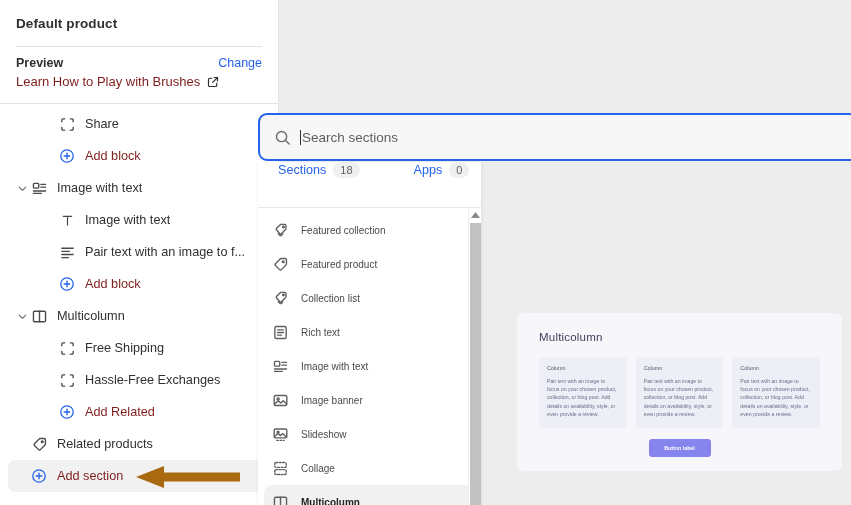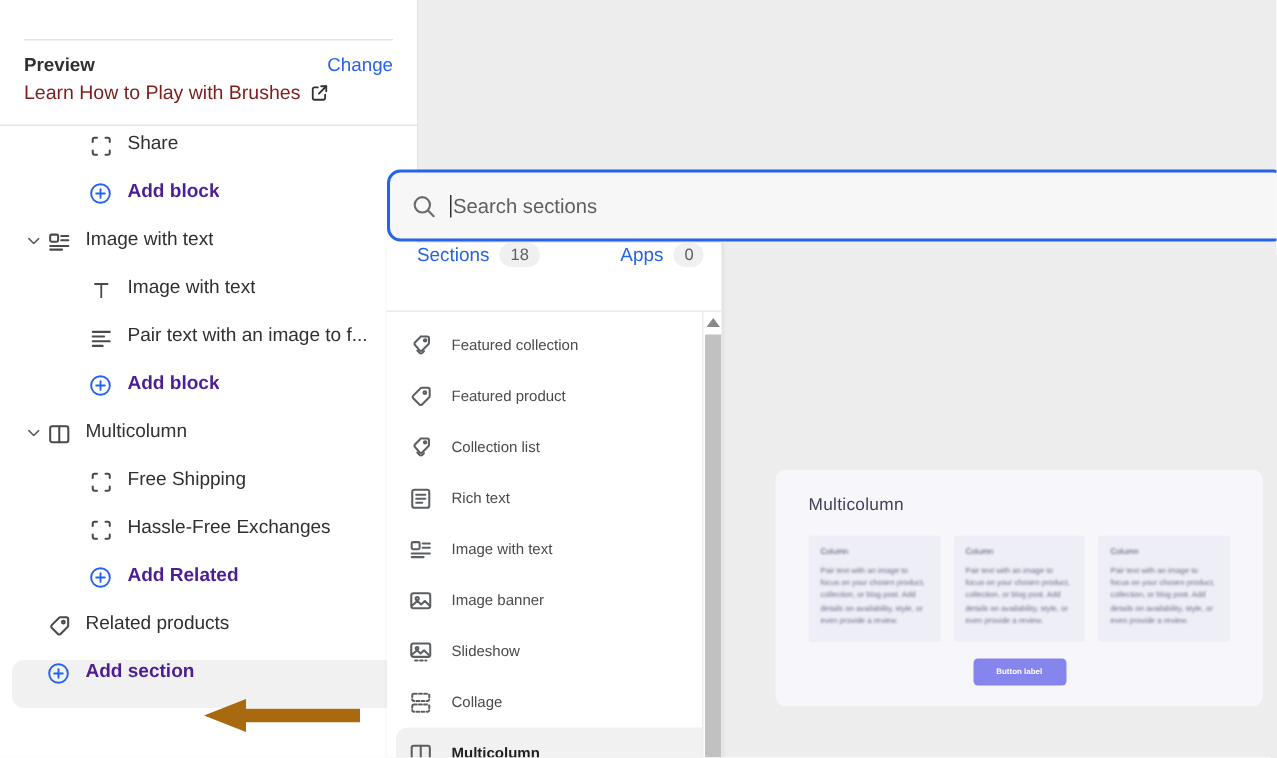--- a/index.html
+++ b/index.html
@@ -32,39 +32,39 @@
   .sb-change { font-size: 12.5px; color: #2563eb; cursor: pointer; }
   .sb-prevname {
     display: flex; align-items: center; gap: 7px;
     font-size: 13px; color: #7f1d1d; padding-top: 3px; line-height: 18px;
   }
   .ext-icon { display: inline-block; width: 12px; height: 12px; color: #303030; }
 
   .sb-listwrap { border-top: 1px solid #e3e3e3; margin-top: 12px; padding-top: 4px; }
 
   .row {
-    display: flex; height: 32px;
+    display: flex; align-items: center; height: 32px;
     margin: 0 8px; padding: 0 6px; border-radius: 8px;
     font-size: 12.7px; color: #303030; cursor: pointer;
     position: relative; white-space: nowrap;
   }
   .row.sel { background: #f1f1f1; }
   .row .caret {
     width: 16px; height: 16px; flex: 0 0 16px;
     display: flex; align-items: center; justify-content: center; color: #5c5f62;
   }
   .row .caret.empty { visibility: hidden; }
   .row .ico {
     width: 18px; height: 18px; flex: 0 0 18px; margin-right: 9px;
     display: flex; align-items: center; justify-content: center; color: #4a4a4a;
   }
   .row .lbl { overflow: hidden; text-overflow: ellipsis; }
   .row.lvl1 { padding-left: 6px; }
   .row.lvl2 { padding-left: 34px; }
-  .row.link .lbl { color: #4c1d95; font-weight: 700; }
+  .row.link .lbl { color: #7f1d1d; font-weight: 400; }
   .row.link .ico { color: #2563eb; }
 
   
   #arrow {
     position: absolute; left: 134px; top: 466px; width: 108px; height: 22px;
     pointer-events: none;
   }
 
   
   #canvas {
@@ -168,20 +168,21 @@
   }
   svg { display: block; }
 </style>
 </head>
 <body>
 
 <div id="root">
 
   <div id="sidebar">
     <div class="sb-top">
+      <div class="sb-title">Default product</div>
       <div class="sb-divider"></div>
       <div class="sb-prevrow">
         <span class="sb-prevlabel">Preview</span>
         <span class="sb-change">Change</span>
       </div>
       <div class="sb-prevname">
         <span>Learn How to Play with Brushes</span>
         <span class="ext-icon">
           <svg viewBox="0 0 16 16" width="12" height="12" fill="none" stroke="currentColor" stroke-width="1.6" stroke-linecap="round" stroke-linejoin="round">
             <path d="M6.5 3H3.5A1.5 1.5 0 0 0 2 4.5v8A1.5 1.5 0 0 0 3.5 14h8a1.5 1.5 0 0 0 1.5-1.5v-3"></path>

